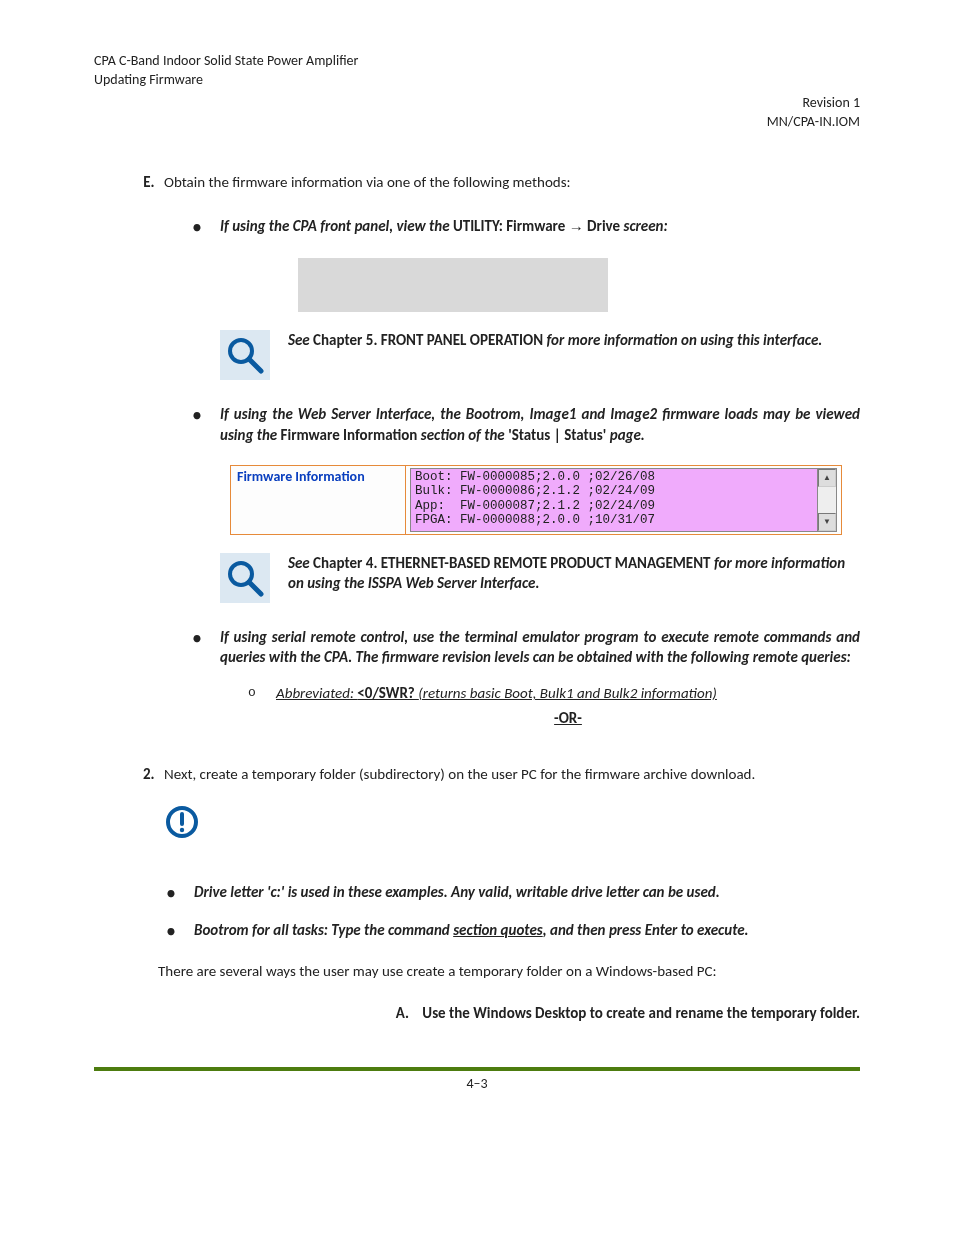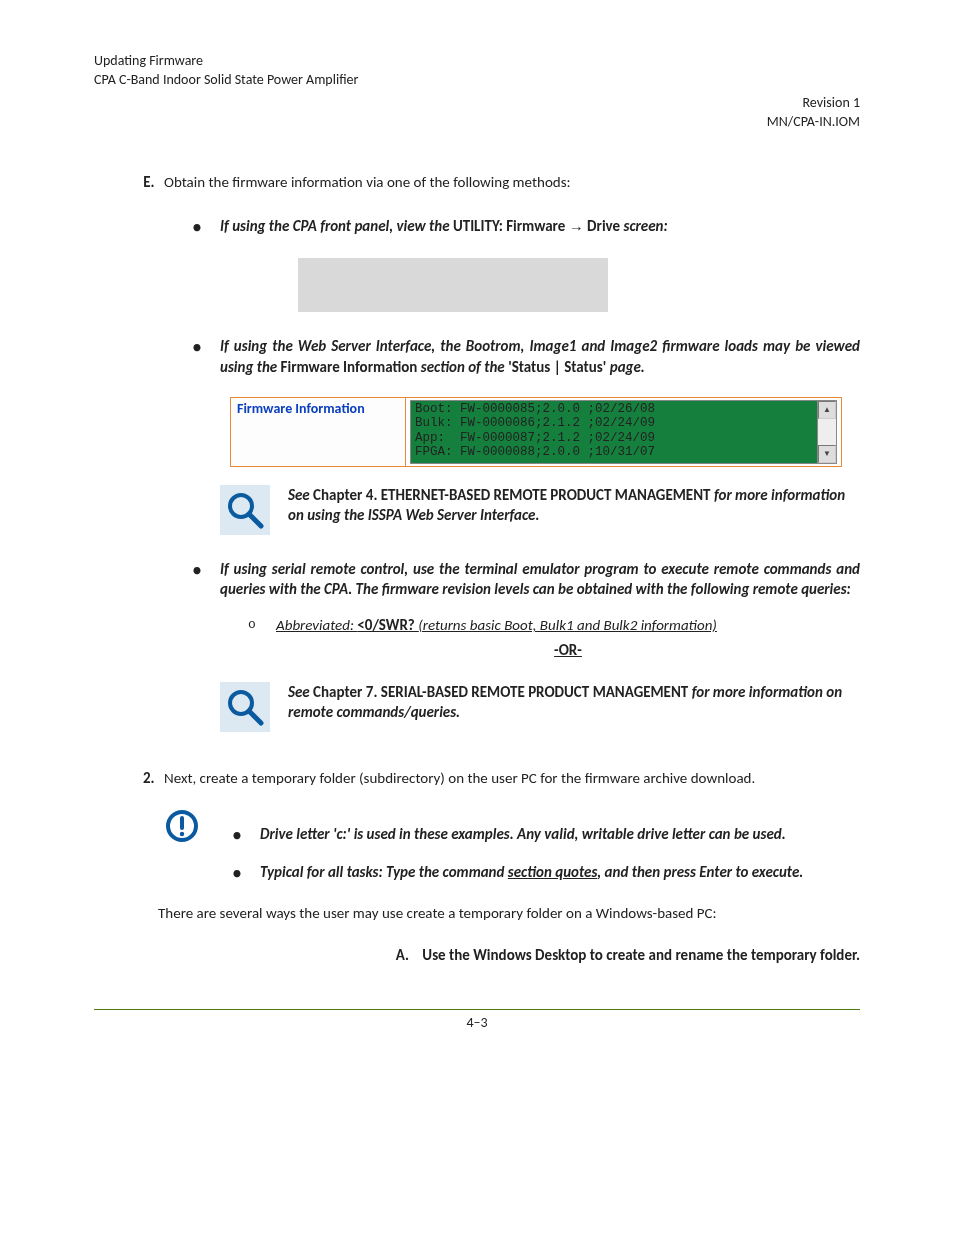--- a/index.html
+++ b/index.html
@@ -80,71 +80,82 @@
     align-items: stretch;
     padding: 2px 4px 2px 4px;
   }
   .fw-textbox {
     border: 1px solid #888;
     border-right: none;
     font-family: "Courier New", monospace;
     font-size: 12.5px;
     line-height: 1.15;
     padding: 1px 4px;
-    background: #15803d;
+    background: #f0abfc;
     white-space: pre;
     flex: 1;
     font-style: normal;
   }
   .fw-scroll {
     width: 18px;
     border: 1px solid #888;
     background: #eee;
     display: flex; flex-direction: column; justify-content: space-between;
   }
   .fw-scroll .btn {
     height: 16px; border: 1px inset #ccc; background: #ddd;
     display: flex; align-items: center; justify-content: center;
     font-size: 8px; color: #444;
   }
   .or-line { text-align: center; font-weight: 700; margin: 4px 0; }
   .after-bullets { margin-left: 64px; margin-top: 20px; font-weight: 400; }
-  .ft { border-top: 1px solid #4d7c0f; text-align: center; margin-top: 44px; padding-top: 4px; font-size: 14px; }
+  .ft { border-top: 4px solid #4d7c0f; text-align: center; margin-top: 44px; padding-top: 4px; font-size: 14px; }
   .sec-A { font-weight: 700; margin-left: 64px; margin-top: 22px; text-align: right; }
   .sec-A::before { content: "A."; margin-right: 10px; }
   ul.bullet-small { list-style: none; padding-left: 0; margin: 0; }
   ul.bullet-small > li { position: relative; padding-left: 36px; margin-top: 18px; font-weight: 400; text-align: justify; font-style: normal;}
   ul.bullet-small > li::before { content: "•"; position: absolute; left: 8px; top: -2px; font-size: 20px; }
-  .icon-note-row { display: flex; align-items: flex-start; gap: 22px; margin: 14px 0 0 64px; }
+  .icon-note-row { display: flex; align-items: flex-start; gap: 22px; margin: 14px 0 0 64px; flex-direction: column; }
   .icon-note-row .note-col { flex: 1; }
 </style>
 </head>
 <body>
 
 <div class="hdr">
   <div class="hr-left">
+    <div>CPA C-Band Indoor Solid State Power Amplifier</div>
     <div>Updating Firmware</div>
-    <div>CPA C-Band Indoor Solid State Power Amplifier</div>
   </div>
   <div class="hr-right">
     <div>Revision 1</div>
     <div>MN/CPA-IN.IOM</div>
   </div>
 </div>
 
 <ol class="sec-letter" start="5">
   <li>
     <span class="b">Obtain the firmware information via one of the following methods:</span>
 
     <ul class="bullet" style="margin-left:20px;">
       <li>
         <span class="i b">If using the CPA front panel, view the </span><span class="b">UTILITY: Firmware </span><span class="b arrow">→</span><span class="b"> Drive </span><span class="i b">screen:</span>
 
         <div class="screenshot-placeholder"></div>
 
+        <div class="icon-row">
+          <div class="mag-icon">
+            <svg viewBox="0 0 40 40">
+                <circle cx="16" cy="16" r="11" fill="none" stroke="#0a5aa0" stroke-width="4"></circle>
+                <line x1="24" y1="24" x2="36" y2="36" stroke="#0a5aa0" stroke-width="5" stroke-linecap="round"></line>
+              </svg>
+          </div>
+          <div class="txt see-line">
+            <span class="i b">See </span><span class="b">Chapter 5. FRONT PANEL OPERATION </span><span class="i b">for more information on using this interface.</span>
+          </div>
+        </div>
       </li>
 
       <li class="" style="text-align: justify;">
         <span class="i b">If using the Web Server Interface, the Bootrom, Image1 and Image2 firmware loads may be viewed using the </span><span class="b">Firmware Information </span><span class="i b">section of the </span><span class="b">'Status | Status' </span><span class="i b">page.</span>
 
         <div class="fw-table">
           <div class="fw-label">Firmware Information</div>
           <div class="fw-body">
             <div class="fw-textbox">Boot: FW-0000085;2.0.0 ;02/26/08
 Bulk: FW-0000086;2.1.2 ;02/24/09
@@ -173,31 +184,20 @@
       <li style="text-align: justify;">
         <span class="i b">If using serial remote control</span><span class="i b">, use the terminal emulator program to execute remote commands and queries with the CPA. The firmware revision levels can be obtained with the following remote queries:</span>
 
         <ul class="sublist">
           <li>
             <span class="i">Abbreviated: </span><span class="b">&lt;0/SWR? </span><span class="i">(returns basic Boot, Bulk1 and Bulk2 information)</span>
             <div class="or-line">-OR-</div>
           </li>
         </ul>
 
-        <div class="icon-row" style="margin-top:22px;">
-          <div class="mag-icon">
-            <svg viewBox="0 0 40 40">
-                <circle cx="16" cy="16" r="11" fill="none" stroke="#0a5aa0" stroke-width="4"></circle>
-                <line x1="24" y1="24" x2="36" y2="36" stroke="#0a5aa0" stroke-width="5" stroke-linecap="round"></line>
-              </svg>
-          </div>
-          <div class="txt see-line">
-            <span class="i b">See </span><span class="b">Chapter 7. SERIAL-BASED REMOTE PRODUCT MANAGEMENT </span><span class="i b">for more information on remote commands/queries.</span>
-          </div>
-        </div>
       </li>
     </ul>
   </li>
 </ol>
 
 <ol class="sec-num" start="2">
   <li>
     <span class="b">Next, create a temporary folder (subdirectory) on the user PC for the firmware archive download.</span>
   </li>
 </ol>
@@ -209,21 +209,21 @@
         <line x1="18" y1="10" x2="18" y2="20" stroke="#0a5aa0" stroke-width="4" stroke-linecap="round"></line>
         <circle cx="18" cy="26" r="2.2" fill="#0a5aa0"></circle>
       </svg>
   </div>
   <div class="note-col">
     <ul class="bullet-small">
       <li>
         <span class="i b">Drive letter 'c:' is used in these examples. Any valid, writable drive letter can be used.</span>
       </li>
       <li>
-        <span class="i b">Typical for all tasks: Type the command </span><span class="i b u">section quotes</span><span class="i b">, and then press Enter to execute.</span>
+        <span class="i b">Bootrom for all tasks: Type the command </span><span class="i b u">section quotes</span><span class="i b">, and then press Enter to execute.</span>
       </li>
     </ul>
   </div>
 </div>
 
 <div class="after-bullets">There are several ways the user may use create a temporary folder on a Windows-based PC:</div>
 
 <div class="sec-A">
   <span>Use the Windows Desktop to create and rename the temporary folder.</span>
 </div>

